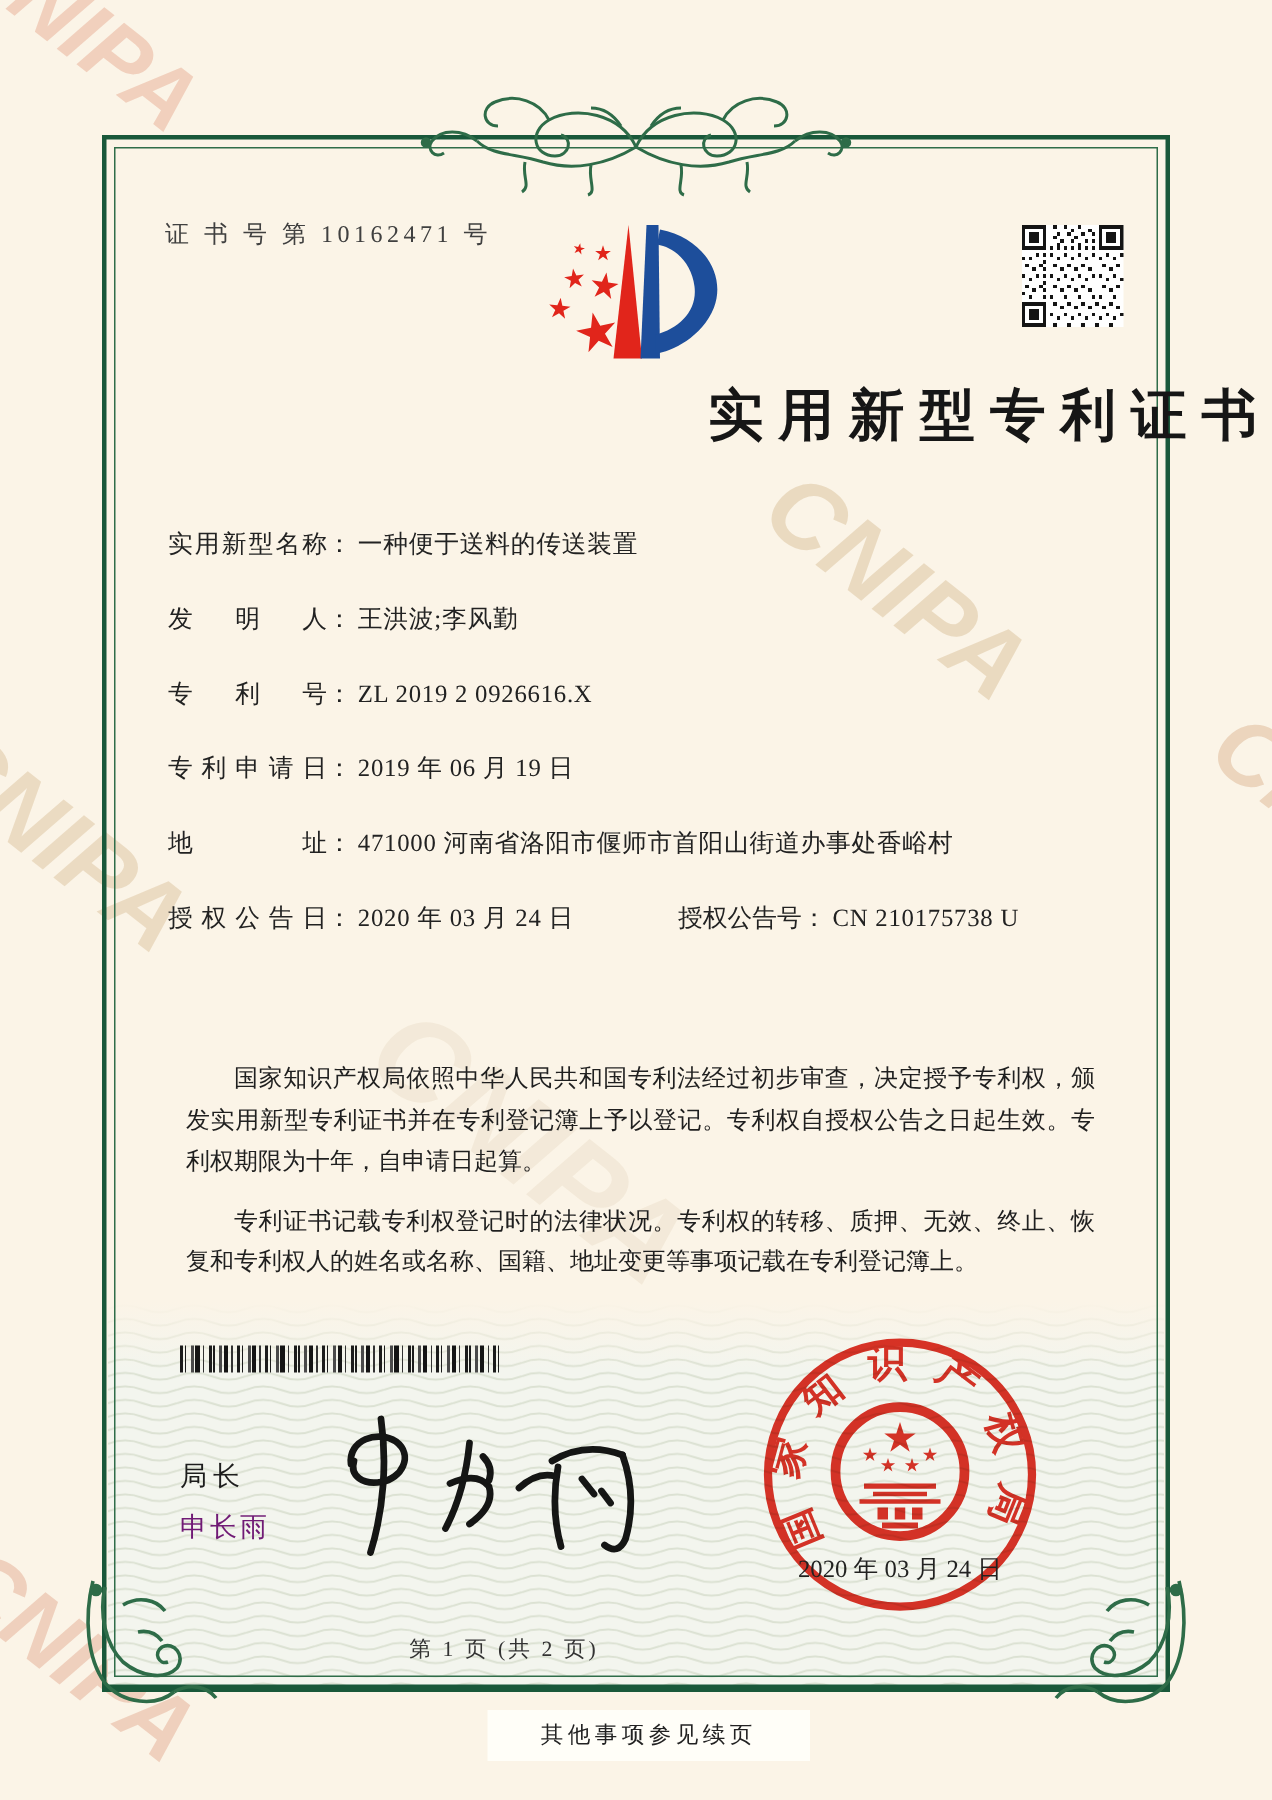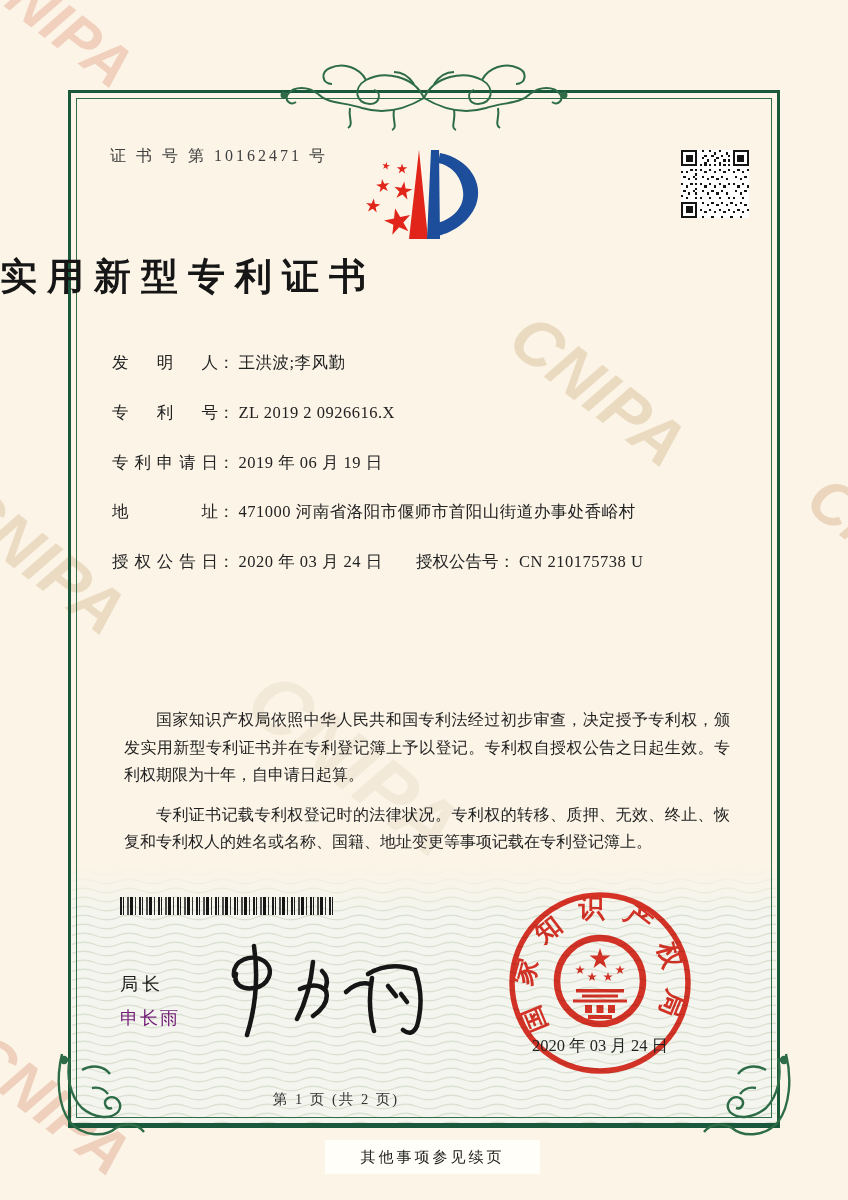--- a/index.html
+++ b/index.html
@@ -31,30 +31,30 @@
       background:#19583a;z-index:5;}
   .ornament-top{position:absolute;left:264px;top:58px;z-index:6;}
   .corner-bl{position:absolute;left:52px;top:1048px;z-index:6;}
   .corner-br{position:absolute;left:700px;top:1048px;z-index:6;transform:scaleX(-1);}
 
   
   .certno{position:absolute;left:110px;top:146px;font-size:16px;letter-spacing:3px;
       color:#404040;z-index:7;}
   .logo{position:absolute;left:340px;top:136px;z-index:7;}
   .qr{position:absolute;left:681px;top:150px;z-index:7;}
-  .title{position:absolute;left:0;top:252px;width:848px;text-align:left;
+  .title{position:absolute;left:0;top:252px;width:848px;text-align:right;
       font-size:37px;font-weight:bold;letter-spacing:10px;color:#161616;z-index:7;}
 
   
   .fields{position:absolute;left:112px;top:352px;width:640px;z-index:7;font-size:16.5px;color:#222;}
   .frow{position:relative;height:49.8px;}
   .flabel{display:inline-block;width:106px;text-align:justify;text-align-last:justify;vertical-align:top;}
   .fcolon{display:inline-block;margin:0 4px 0 0;}
   .fvalue{letter-spacing:.5px;}
-  .grant{position:absolute;left:304px;top:0;}
+  .grant{position:absolute;left:340px;top:0;}
 
   
   .bodytext{position:absolute;left:112px;top:694px;width:630px;z-index:7;
       font-size:16px;line-height:27.5px;color:#1f1f1f;text-align:justify;}
   .bodytext p{margin:12px;text-indent:2em;}
 
   
   .barcode{position:absolute;left:120px;top:897px;width:216px;height:18px;z-index:7;
       background:repeating-linear-gradient(90deg,
         #1c1c1c 0 2px,rgba(0,0,0,0) 2px 3px,#1c1c1c 3px 4px,rgba(0,0,0,0) 4px 7px,
@@ -181,20 +181,23 @@
         M22,9h1v1h-1z M24,8h1v1h-1z M26,9h1v1h-1z M28,8h1v1h-1z M23,11h1v1h-1z M25,12h1v1h-1z M27,11h1v1h-1z M22,14h1v1h-1z M24,15h1v1h-1z M26,14h1v1h-1z M28,15h1v1h-1z M23,17h1v1h-1z M25,18h1v1h-1z M27,17h1v1h-1z M22,20h1v1h-1z M26,20h1v1h-1z
         M9,22h1v1h-1z M13,22h1v1h-1z M17,22h1v1h-1z M21,22h1v1h-1z M25,22h1v1h-1z M11,23h1v1h-1z M15,23h1v1h-1z M19,23h1v1h-1z M23,23h1v1h-1z M27,23h1v1h-1z M8,25h1v1h-1z M10,26h1v1h-1z M12,25h1v1h-1z M14,26h1v1h-1z M16,25h1v1h-1z M18,26h1v1h-1z M20,25h1v1h-1z M22,26h1v1h-1z M24,25h1v1h-1z M26,26h1v1h-1z M28,25h1v1h-1z M9,28h1v1h-1z M13,28h1v1h-1z M17,28h1v1h-1z M21,28h1v1h-1z M25,28h1v1h-1z"></path>
     </g>
   </svg>
 
   <div class="title">实用新型专利证书</div>
 
   
   <div class="fields">
     <div class="frow">
+      <span class="flabel">实用新型名称</span><span class="fcolon">：</span><span class="fvalue">一种便于送料的传送装置</span>
+    </div>
+    <div class="frow">
       <span class="flabel">发明人</span><span class="fcolon">：</span><span class="fvalue">王洪波;李风勤</span>
     </div>
     <div class="frow">
       <span class="flabel">专利号</span><span class="fcolon">：</span><span class="fvalue">ZL 2019 2 0926616.X</span>
     </div>
     <div class="frow">
       <span class="flabel">专利申请日</span><span class="fcolon">：</span><span class="fvalue">2019 年 06 月 19 日</span>
     </div>
     <div class="frow">
       <span class="flabel">地址</span><span class="fcolon">：</span><span class="fvalue">471000 河南省洛阳市偃师市首阳山街道办事处香峪村</span>

